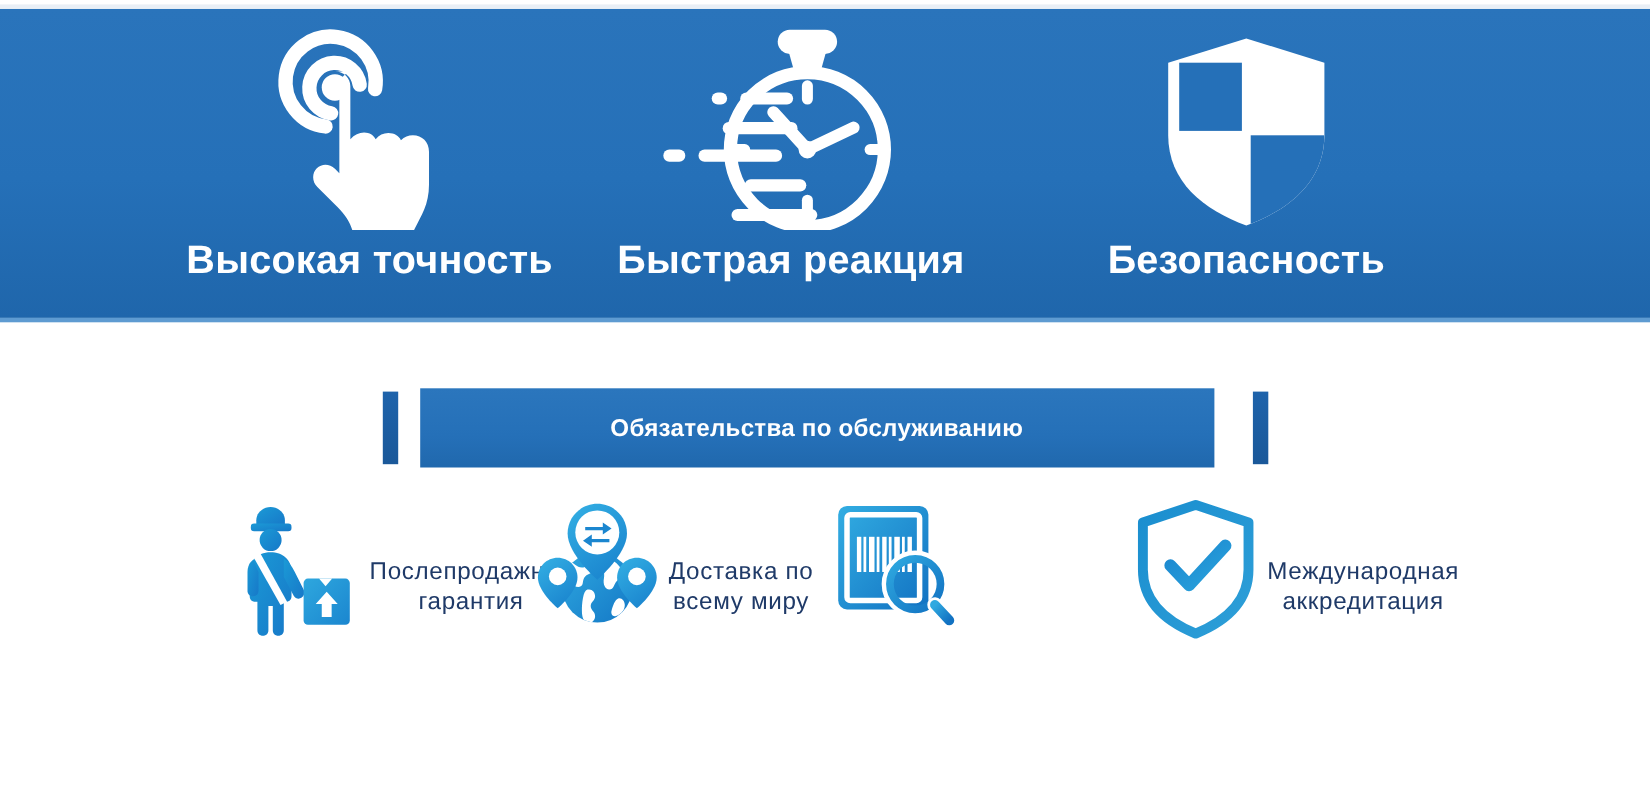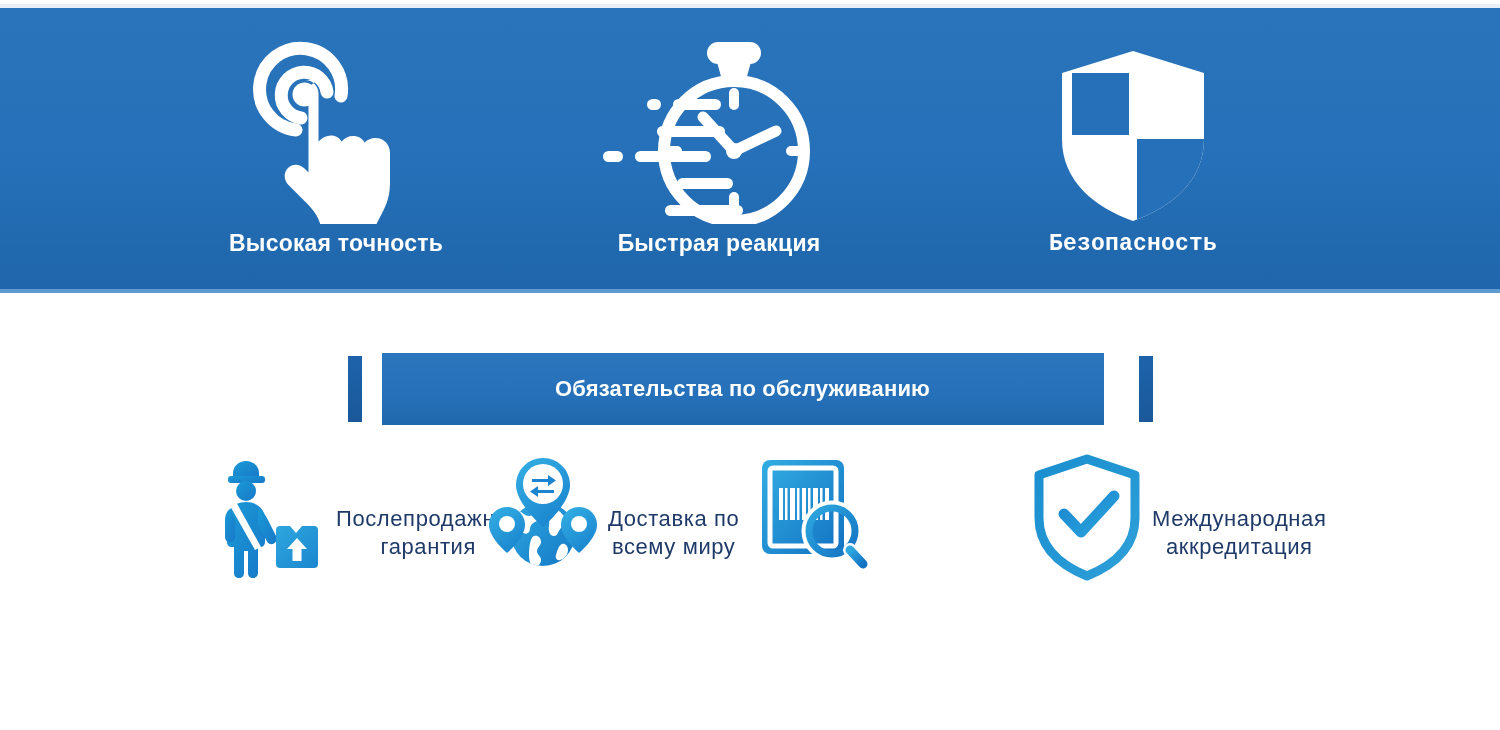--- a/index.html
+++ b/index.html
@@ -48,29 +48,29 @@
     padding-bottom: 32px;
   }
   .feature-icon {
     display: flex;
     align-items: flex-end;
     justify-content: center;
     height: 190px;
   }
   .feature-label {
     color: #ffffff;
-    font-size: 23px;
+    font-size: 36px;
     font-weight: bold;
     letter-spacing: 0.2px;
     white-space: nowrap;
     margin-top: 6px;
   }
   .f-touch   { width: 352px; }
   .f-stop    { width: 414px; }
-  .f-shield  { width: 414px; font-family: Liberation Mono, monospace; }
+  .f-shield  { width: 414px; }
 
   
   .title-row {
     position: absolute;
     left: 0;
     top: 353px;
     width: 1500px;
     height: 72px;
     display: flex;
     align-items: center;

